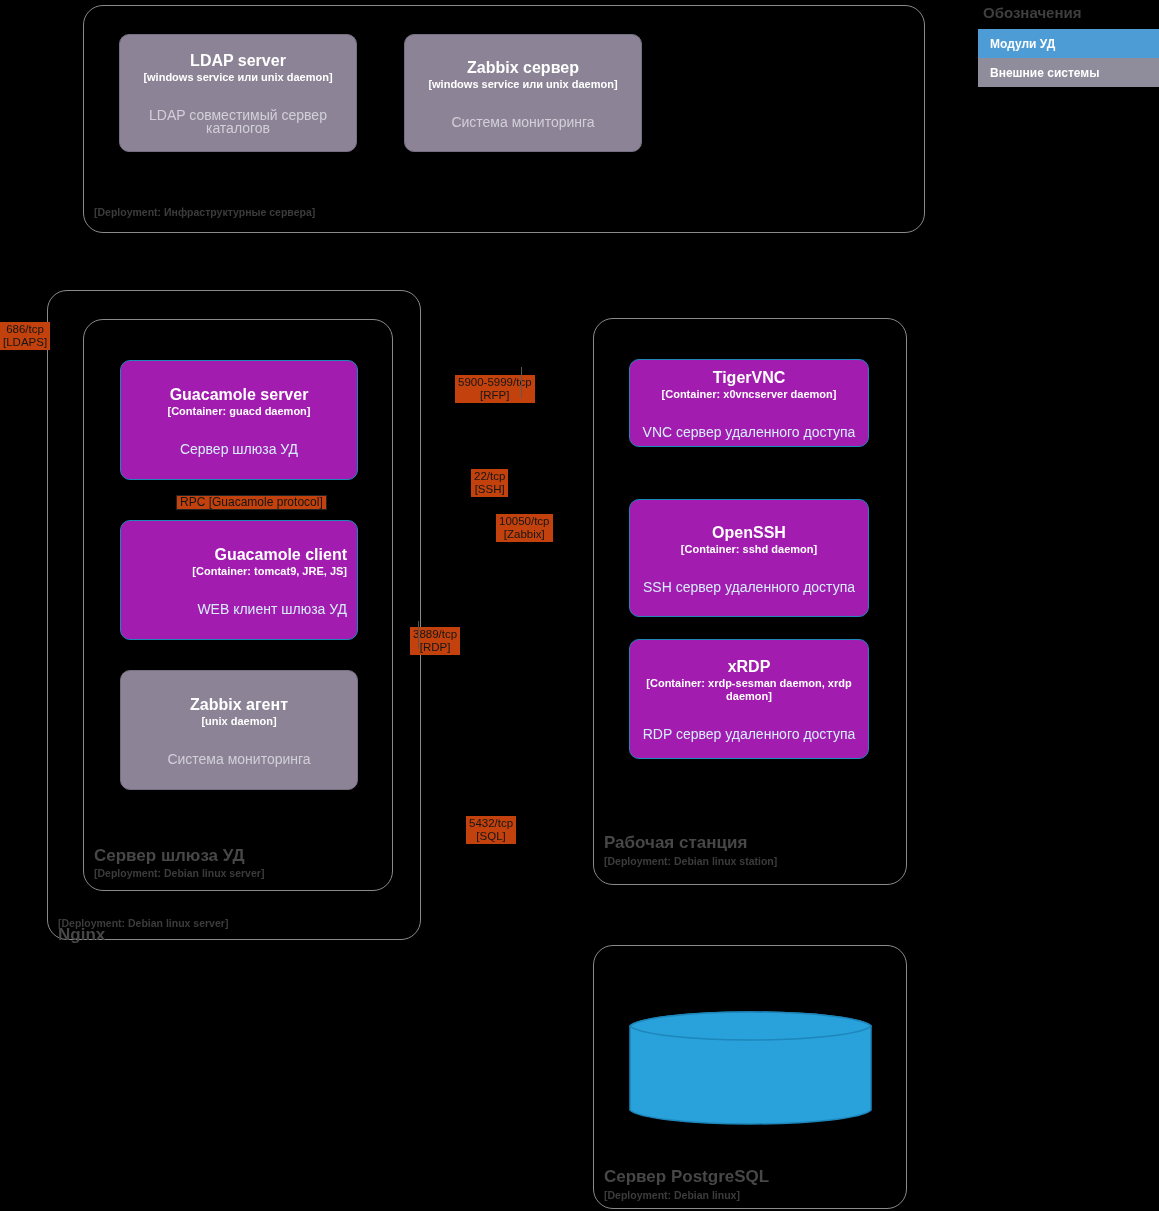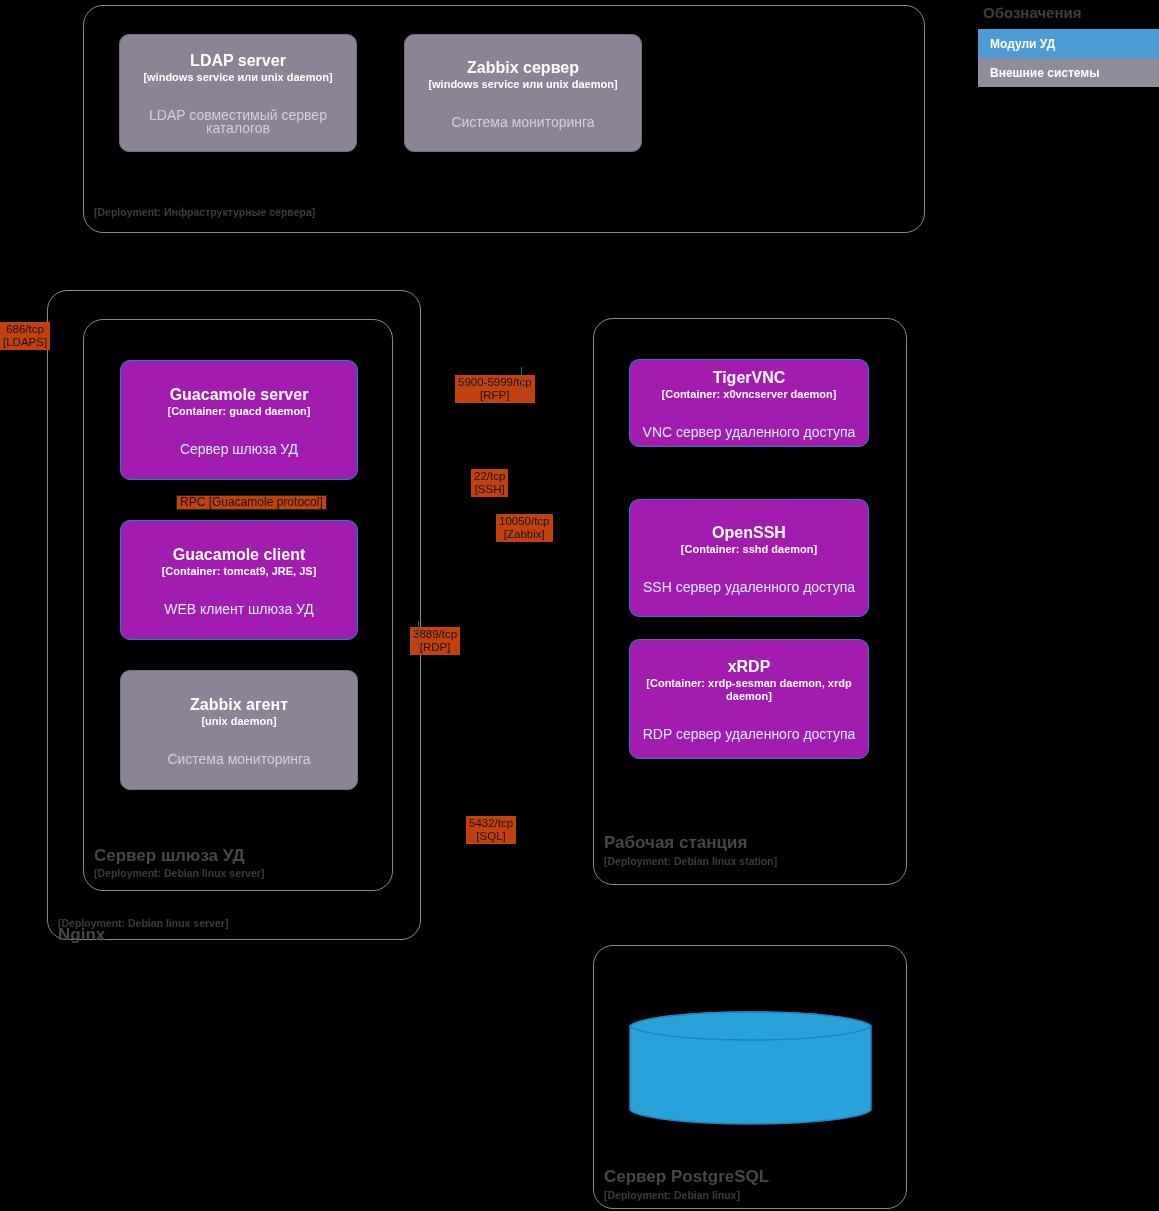--- a/index.html
+++ b/index.html
@@ -61,21 +61,21 @@
   </div>
 
   <div class="dcontainer" style="left:47px;top:290px;width:372px;height:648px;">
 
     <div class="dcontainer" style="left:35px;top:28px;width:308px;height:570px;">
       <div class="node blue" style="left:36px;top:40px;width:238px;height:120px;">
         <div class="node-title">Guacamole server</div>
         <div class="node-tech">[Container: guacd daemon]</div>
         <div class="node-desc">Сервер шлюза УД</div>
       </div>
-      <div class="node blue" style="left:36px;top:200px;width:238px;height:120px;">
+      <div class="node blue" style="left:36px;top:200px;width:238px;height:120px;align-items:flex-end;">
         <div class="node-title">Guacamole client</div>
         <div class="node-tech">[Container: tomcat9, JRE, JS]</div>
         <div class="node-desc">WEB клиент шлюза УД</div>
       </div>
       <div class="node gray" style="left:36px;top:350px;width:238px;height:120px;">
         <div class="node-title">Zabbix агент</div>
         <div class="node-tech">[unix daemon]</div>
         <div class="node-desc">Система мониторинга</div>
       </div>
       <div class="c-title" style="top:526px;">Сервер шлюза УД</div>

